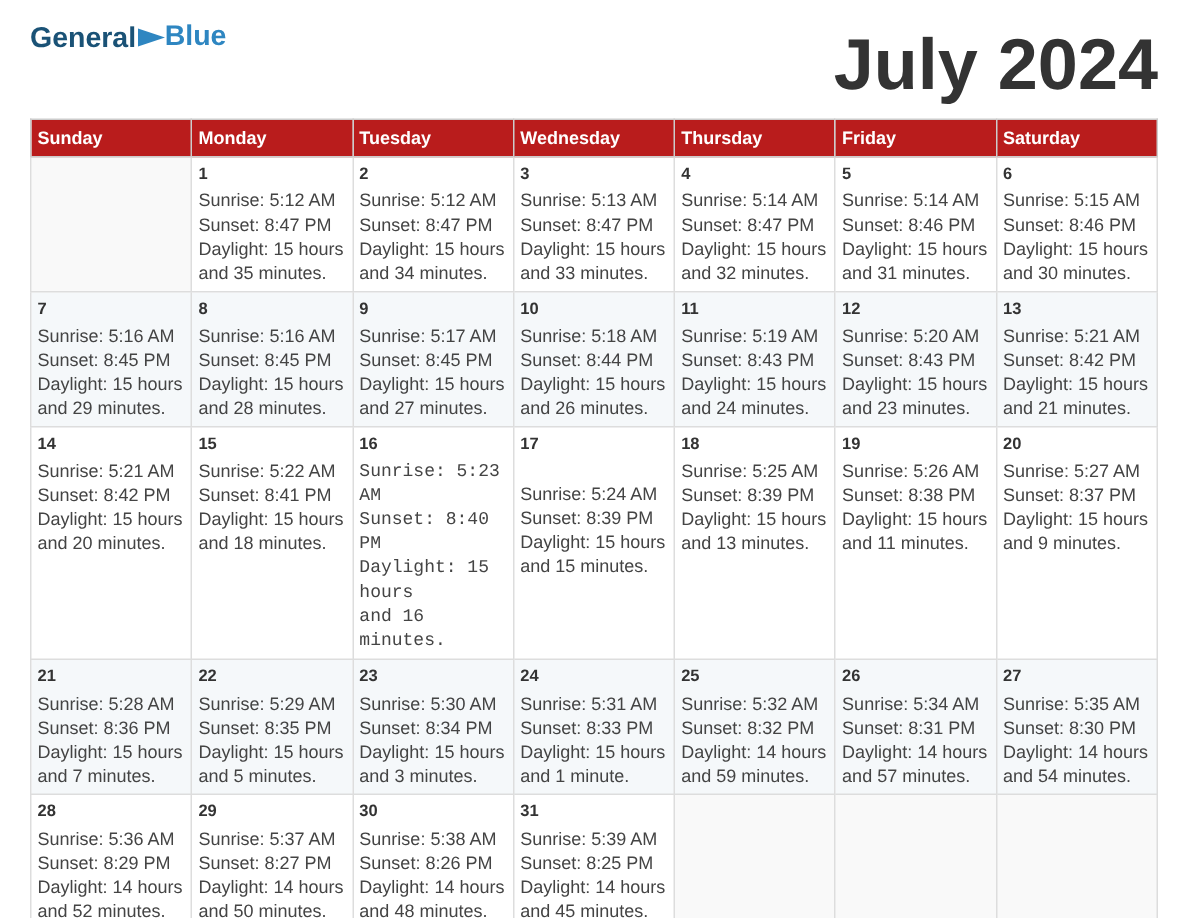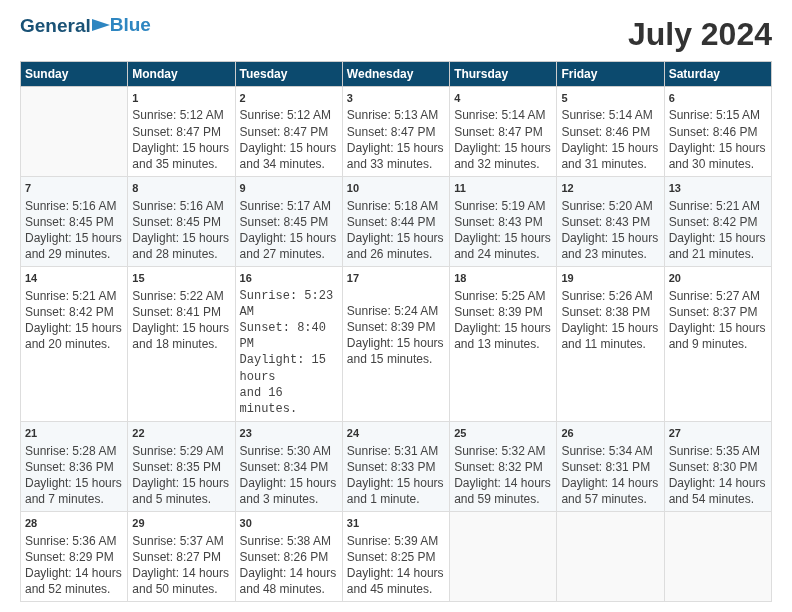--- a/index.html
+++ b/index.html
@@ -24,35 +24,35 @@
       margin-bottom: 8px;
     }
     .logo {
       display: flex;
       align-items: flex-start;
     }
     .title-area {
       text-align: right;
     }
     .month-title {
-      font-size: 32px;
+      font-size: 48px;
       font-weight: bold;
       color: #333;
     }
     .location {
       font-size: 14px;
       color: #555;
     }
     table {
       width: 100%;
       border-collapse: collapse;
       flex: 1;
     }
     thead tr {
-      background-color: #0c4a6e;
+      background-color: #b91c1c;
       color: #fff;
     }
     thead th {
       padding: 5px 4px;
       font-size: 12px;
       font-weight: bold;
       text-align: left;
       border: 1px solid #ccc;
     }
     tbody tr {

